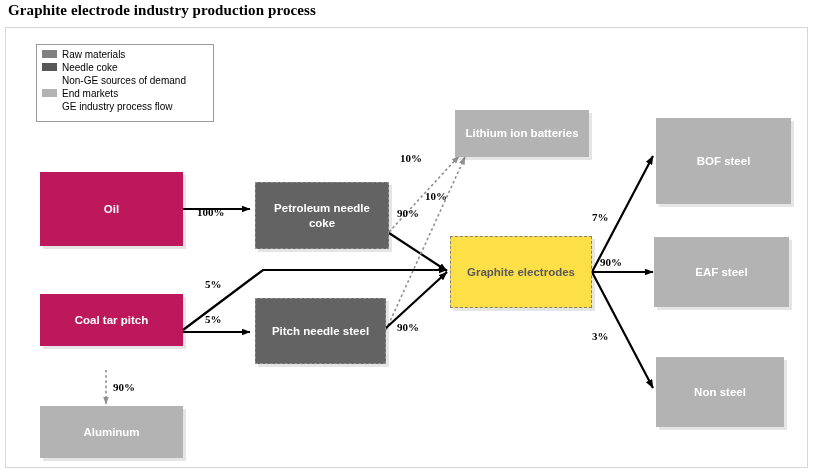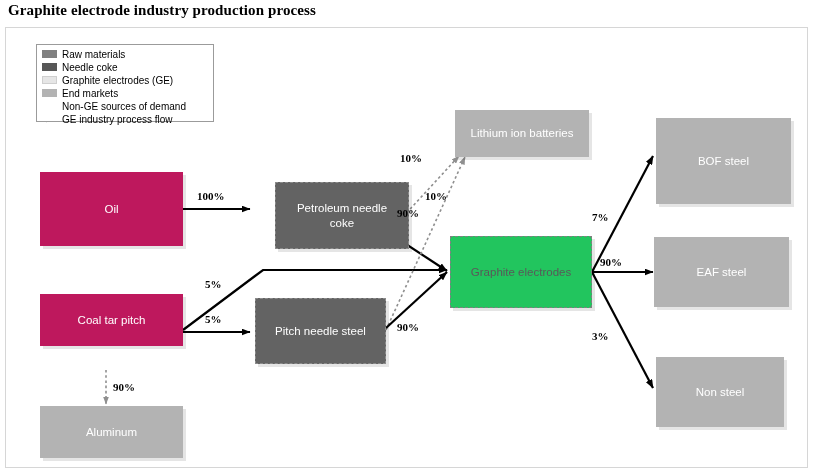--- a/index.html
+++ b/index.html
@@ -22,24 +22,24 @@
           padding:3px 4px 0 5px;}
   .lg-row{display:flex;align-items:center;height:12.5px;margin-bottom:.5px;}
   .lg-sw{width:15px;height:8px;margin-right:5px;flex:0 0 auto;}
   .lg-ar{width:15px;height:8px;margin-right:5px;flex:0 0 auto;position:relative;}
   .lg-tx{font-size:10px;color:#000;font-family:"Liberation Sans",sans-serif;
          line-height:11px;white-space:nowrap;}
 
   
   .node{position:absolute;box-sizing:border-box;display:flex;
         align-items:center;justify-content:center;text-align:center;
-        font-size:11.5px;font-weight:normal;line-height:15px;}
+        font-size:11.5px;font-weight:bold;line-height:15px;}
   .n-raw{background:#be185d;color:#ffffff;}
   .n-coke{background:#636363;color:#ffffff;border:1.5px dashed #8c8c8c;}
-  .n-ge{background:#22c55e;color:#595959;border:1.5px dashed #808080;}
+  .n-ge{background:#fde047;color:#595959;border:1.5px dashed #808080;}
   .n-end{background:#b3b3b3;color:#ffffff;}
   .shadow{box-shadow:3px 3px 0 rgba(0,0,0,.10);}
 
   
   .elbl{position:absolute;font-family:"Liberation Serif",serif;
         font-size:11px;font-weight:bold;color:#000;white-space:nowrap;}
 </style>
 </head>
 <body>
 
@@ -92,58 +92,54 @@
 <div id="legend">
   <div class="lg-row">
     <span class="lg-sw" style="background:#808080"></span>
     <span class="lg-tx">Raw materials</span>
   </div>
   <div class="lg-row">
     <span class="lg-sw" style="background:#575757"></span>
     <span class="lg-tx">Needle coke</span>
   </div>
   <div class="lg-row">
-    <span class="lg-sw" style="background:#e6e6e6;border:1px solid #cfcfcf;box-sizing:border-box;"></span>
-    <span class="lg-tx">Graphite electrodes (GE)</span>
+    <span class="lg-ar"></span>
+    <span class="lg-tx">Non-GE sources of demand</span>
   </div>
   <div class="lg-row">
     <span class="lg-sw" style="background:#b3b3b3"></span>
     <span class="lg-tx">End markets</span>
-  </div>
-  <div class="lg-row">
-    <span class="lg-ar"></span>
-    <span class="lg-tx">Non-GE sources of demand</span>
   </div>
   <div class="lg-row">
     <span class="lg-ar"></span>
     <span class="lg-tx">GE industry process flow</span>
   </div>
 </div>
 
 <div class="node n-raw shadow" style="left:40px;top:172px;width:143px;height:74px;">Oil</div>
 
 <div class="node n-raw shadow" style="left:40px;top:294px;width:143px;height:52px;">Coal tar pitch</div>
 
 <div class="node n-end shadow" style="left:40px;top:406px;width:143px;height:52px;">Aluminum</div>
 
-<div class="node n-coke shadow" style="left:255px;top:182px;width:134px;height:67px;padding:16px 9px;margin-left:20px;">Petroleum needle coke</div>
+<div class="node n-coke shadow" style="left:255px;top:182px;width:134px;height:67px;padding:16px 9px;">Petroleum needle coke</div>
 
 <div class="node n-coke shadow" style="left:255px;top:298px;width:131px;height:66px;padding:0 9px;">Pitch needle steel</div>
 
 <div class="node n-end shadow" style="left:455px;top:110px;width:134px;height:47px;padding:0 8px;">Lithium ion batteries</div>
 
 <div class="node n-ge shadow" style="left:450px;top:236px;width:142px;height:72px;padding:0 8px;">Graphite electrodes</div>
 
 <div class="node n-end shadow" style="left:656px;top:118px;width:135px;height:86px;">BOF steel</div>
 
 <div class="node n-end shadow" style="left:654px;top:237px;width:135px;height:70px;">EAF steel</div>
 
 <div class="node n-end shadow" style="left:656px;top:357px;width:128px;height:70px;">Non steel</div>
 
-<div class="elbl" style="left:197px;top:190px;">100%</div>
+<div class="elbl" style="left:197px;top:206px;">100%</div>
 <div class="elbl" style="left:205px;top:278px;">5%</div>
 <div class="elbl" style="left:205px;top:313px;">5%</div>
 <div class="elbl" style="left:113px;top:381px;">90%</div>
 <div class="elbl" style="left:400px;top:152px;">10%</div>
 <div class="elbl" style="left:425px;top:190px;">10%</div>
 <div class="elbl" style="left:397px;top:207px;">90%</div>
 <div class="elbl" style="left:397px;top:321px;">90%</div>
 <div class="elbl" style="left:592px;top:211px;">7%</div>
 <div class="elbl" style="left:600px;top:256px;">90%</div>
 <div class="elbl" style="left:592px;top:330px;">3%</div>

